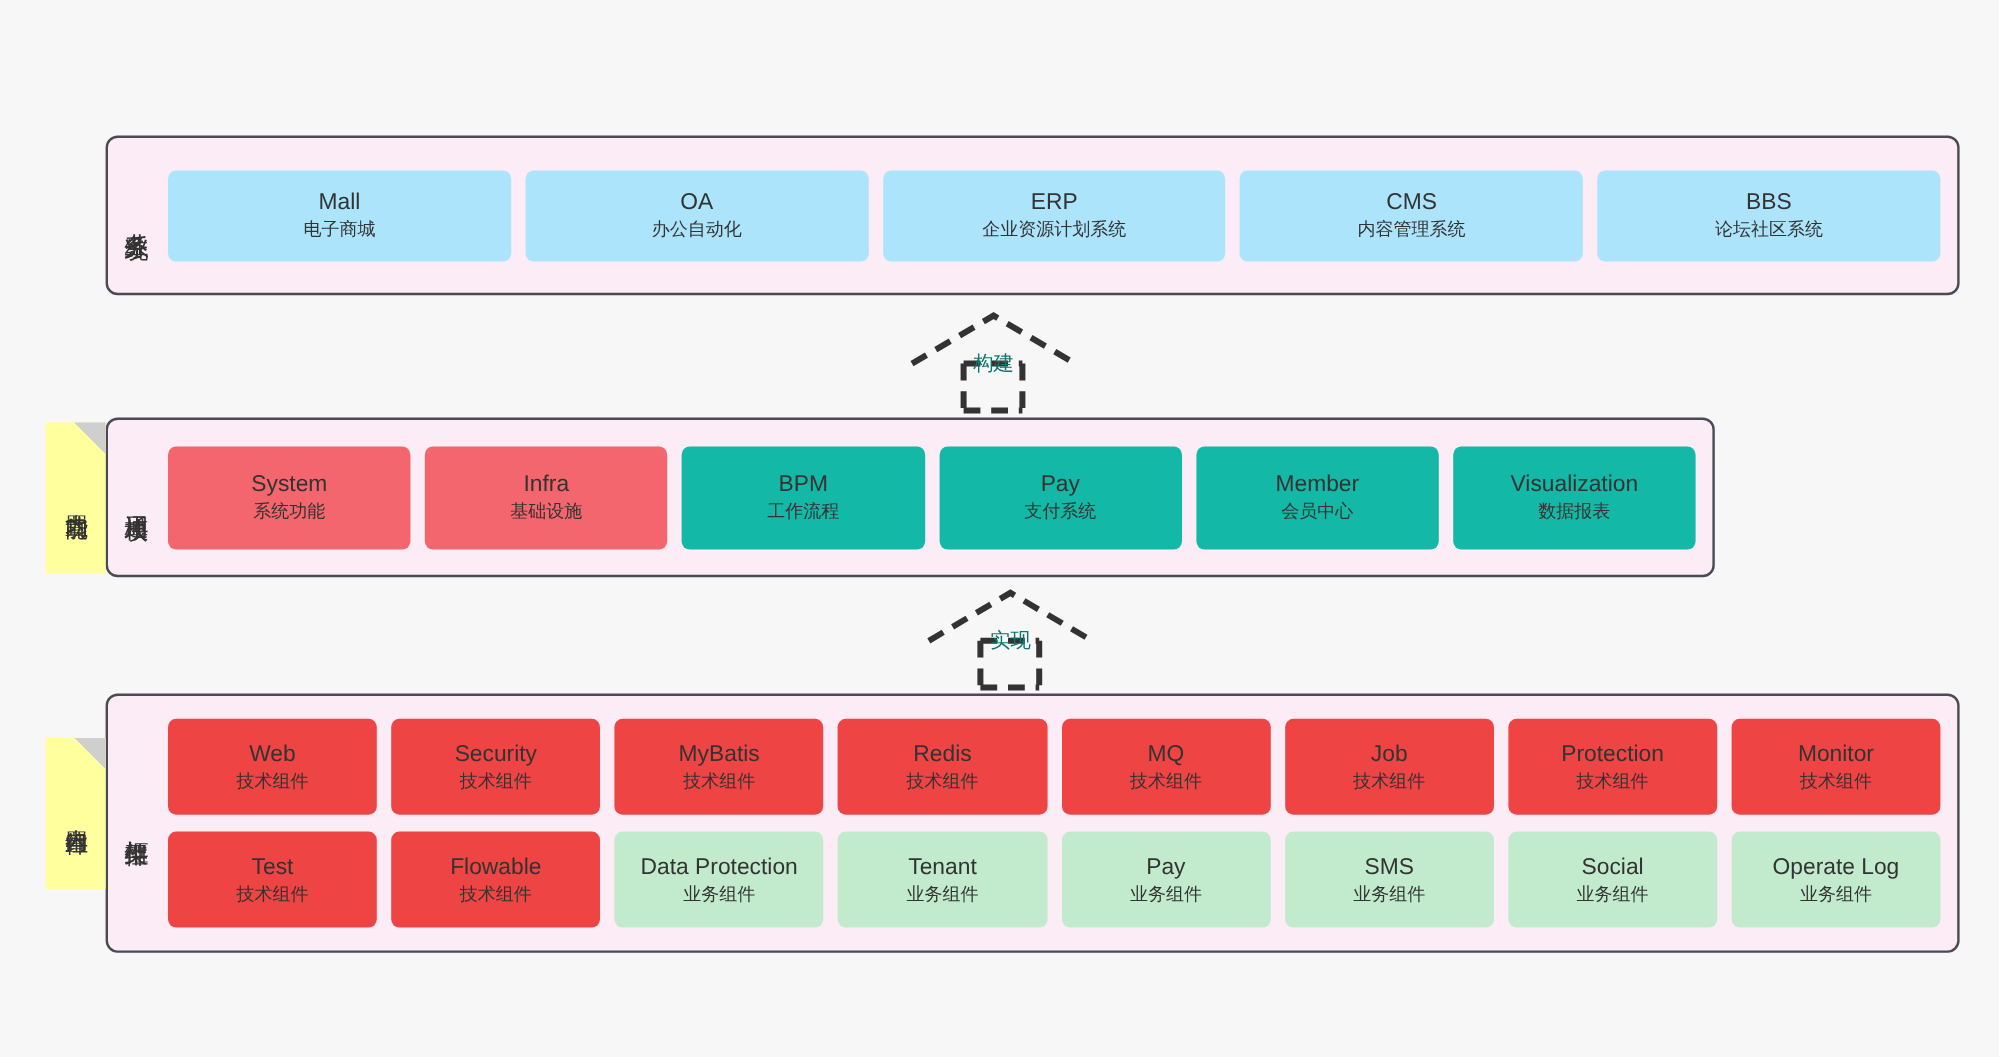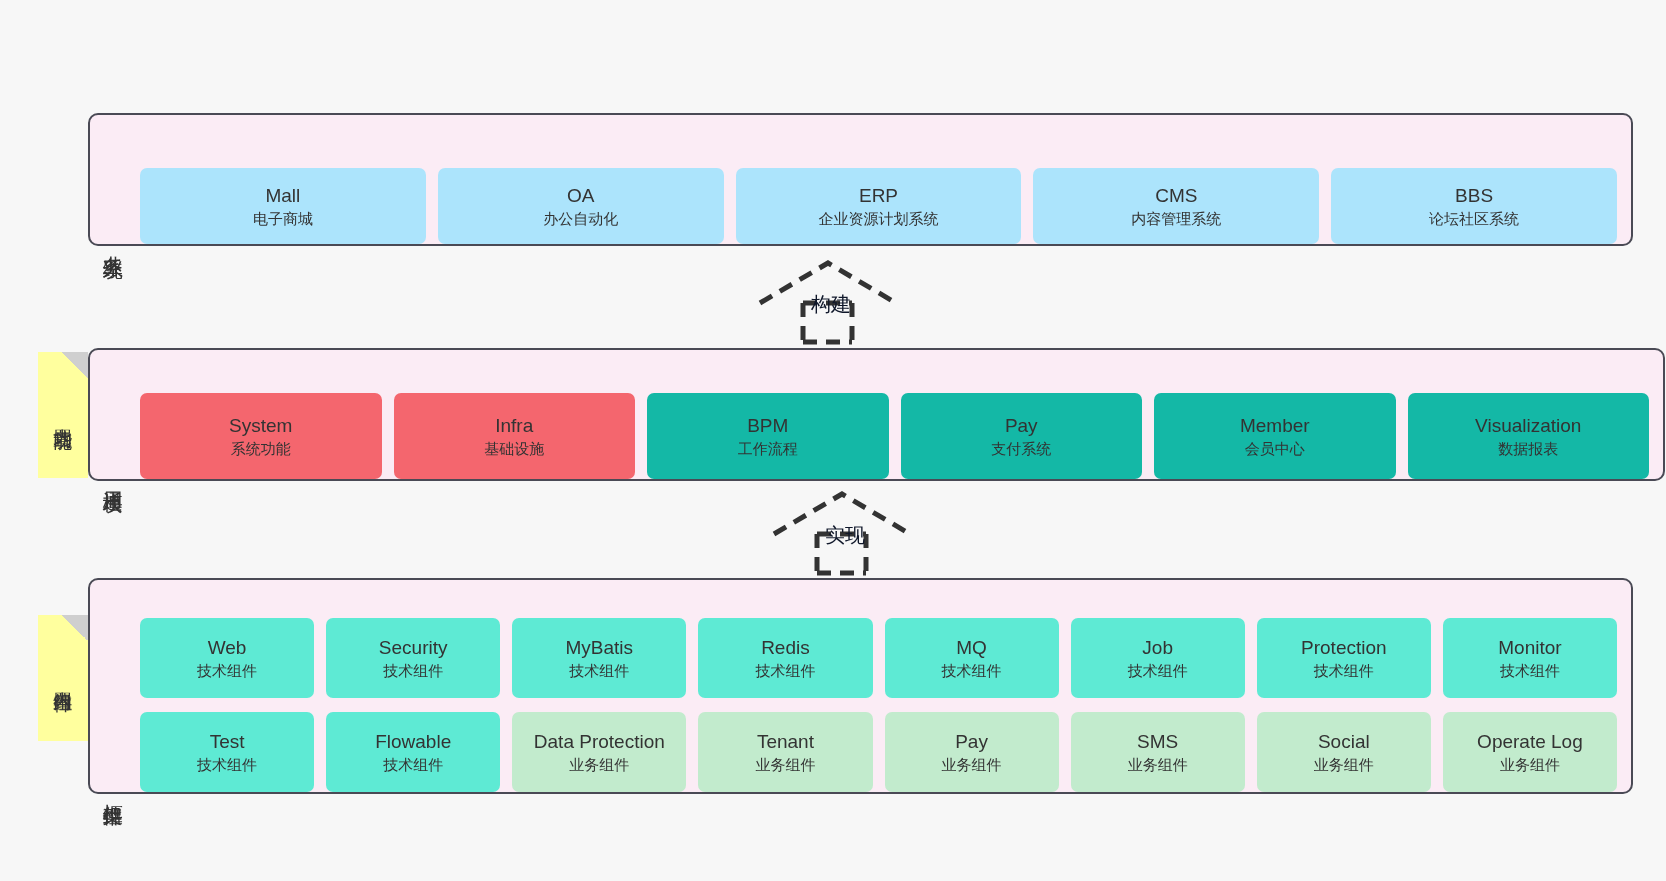--- a/index.html
+++ b/index.html
@@ -14,21 +14,21 @@
   .canvas{position:absolute;inset:0;}
 
   
   .layer{
     position:absolute;
     background:#fbecf5;
     border:2px solid #4a4a55;
     border-radius:10px;
     box-sizing:border-box;
     display:flex;
-    align-items:flex-end;
+    align-items:center;
   }
   .layer-title{
     width:46px;
     flex:0 0 46px;
     display:flex;
     align-items:center;
     justify-content:center;
     font-size:20px;
     line-height:1.12;
     color:#333;
@@ -67,21 +67,21 @@
     text-align:center;
     box-sizing:border-box;
     padding:4px 6px;
     line-height:1.3;
   }
   .node .t1{font-size:19px;}
   .node .t2{font-size:15px;}
   .node.biz{background:#ace4fc;height:76px;}
   .node.mod-strong{background:#f4666e;height:86px;}
   .node.mod-light{background:#14b8a6;height:86px;}
-  .node.tech{background:#5eead4;height:80px;}
+  .node.tech{background:#ef4444;height:80px;}
   .node.bizcomp{background:#c2ebcd;height:80px;}
 
   
   .sticky{
     position:absolute;
     background:#ffff9e;
     box-sizing:border-box;
     display:flex;
     align-items:center;
     justify-content:center;
@@ -99,22 +99,22 @@
     top:0;right:0;
     width:26px;height:26px;
     background:linear-gradient(225deg,#cfcfcf 0 50%,transparent 50% 100%);
   }
 
   
   .arrow{position:absolute;}
   .arrow svg{display:block;overflow:visible;}
   .arrow-label{
     position:absolute;
-    font-size:20px;
-    color:#0f172a;
+    font-size:17px;
+    color:#0f766e;
     background:transparent;
     white-space:nowrap;
     user-select:none;
   }
 </style>
 </head>
 <body>
 
 <div class="canvas">
 
@@ -160,21 +160,21 @@
       <polyline points="46,84 95,84" fill="none" stroke="#333333" stroke-width="5" stroke-dasharray="14 9"></polyline>
     </svg>
   </div>
   <div class="arrow-label" style="left:811px;top:291px;">构建</div>
 
   <div class="sticky" style="left:38px;top:352px;width:50px;height:126px;">
     <span class="fold"></span>
     <span>内置功能</span>
   </div>
 
-  <div class="layer" style="left:88px;top:348px;width:1577px;height:133px;">
+  <div class="layer" style="left:88px;top:348px;width:1341px;height:133px;">
     <div class="layer-title">通用模块</div>
     <div class="layer-body">
 
       <div class="node mod-strong">
         <span class="t1">System</span>
         <span class="t2">系统功能</span>
       </div>
 
       <div class="node mod-strong">
         <span class="t1">Infra</span>

